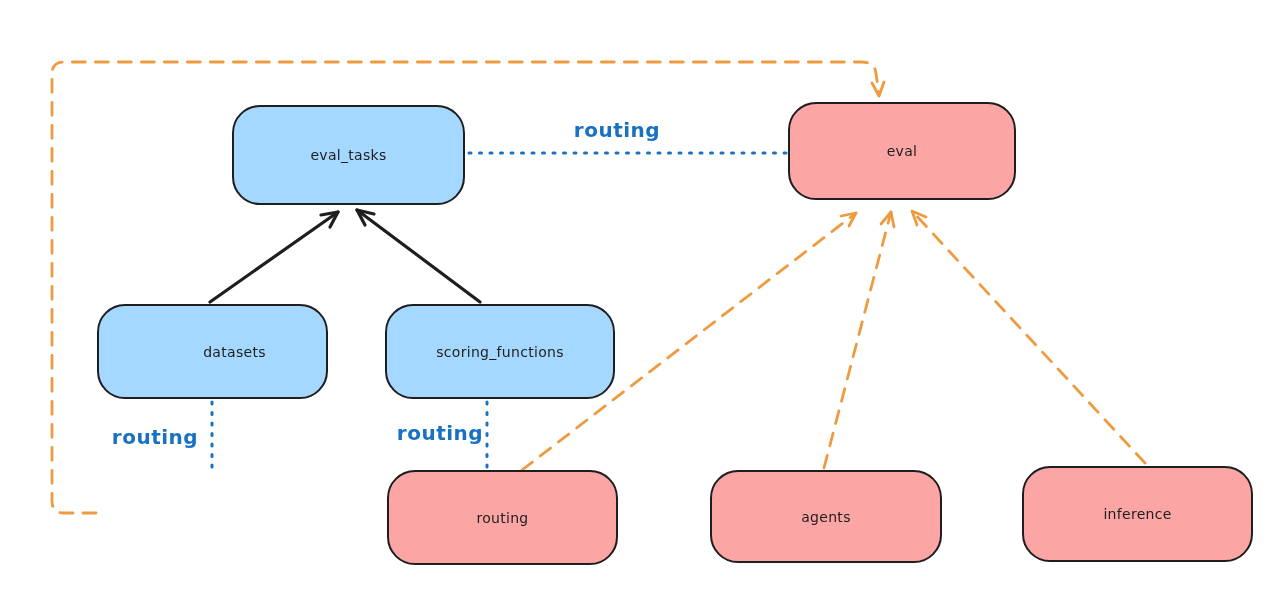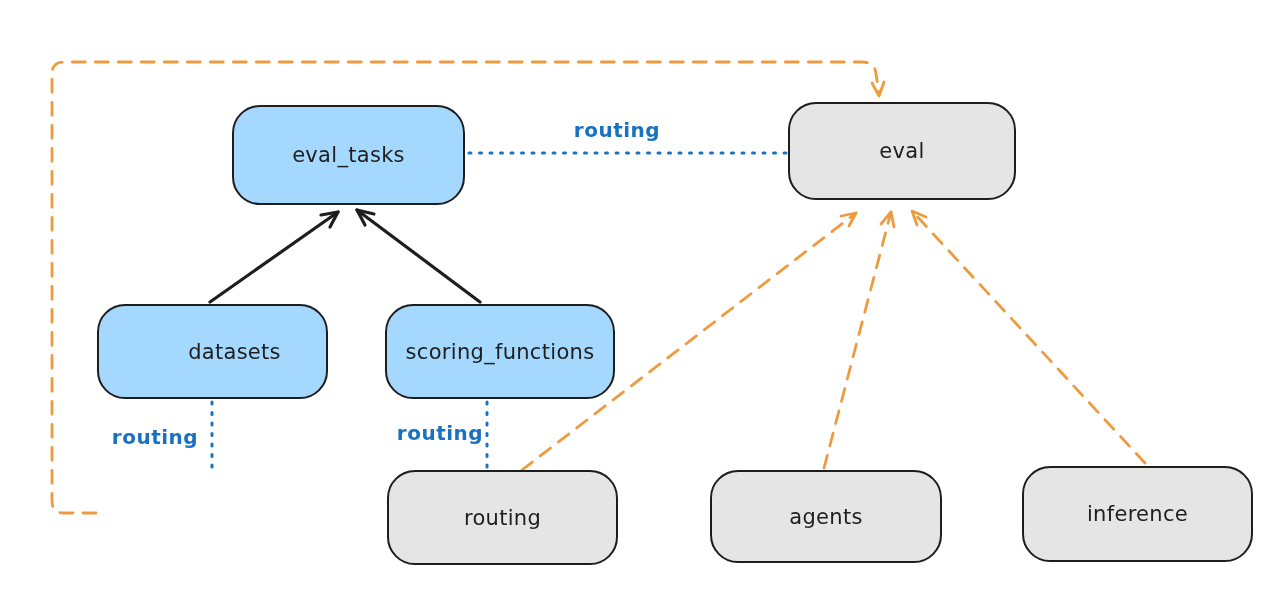--- a/index.html
+++ b/index.html
@@ -55,26 +55,26 @@
     stroke-linejoin: round;
   }
   .node {
     position: absolute;
     box-sizing: border-box;
     border: 2.6px solid #1e1e1e;
     border-radius: 28px;
     display: flex;
     align-items: center;
     justify-content: center;
-    font-size: 21px;
+    font-size: 14px;
     color: #1e1e1e;
     letter-spacing: 0.3px;
   }
   .node.blue  { background: #a5d8ff; }
-  .node.green { background: #e5e5e5; }
+  .node.green { background: #fca5a5; }
   .edge-label {
     position: absolute;
     transform: translate(-50%, -50%);
     color: #1971c2;
     font-size: 20px;
     font-weight: bold;
     letter-spacing: 0.5px;
     white-space: nowrap;
   }
 </style>

